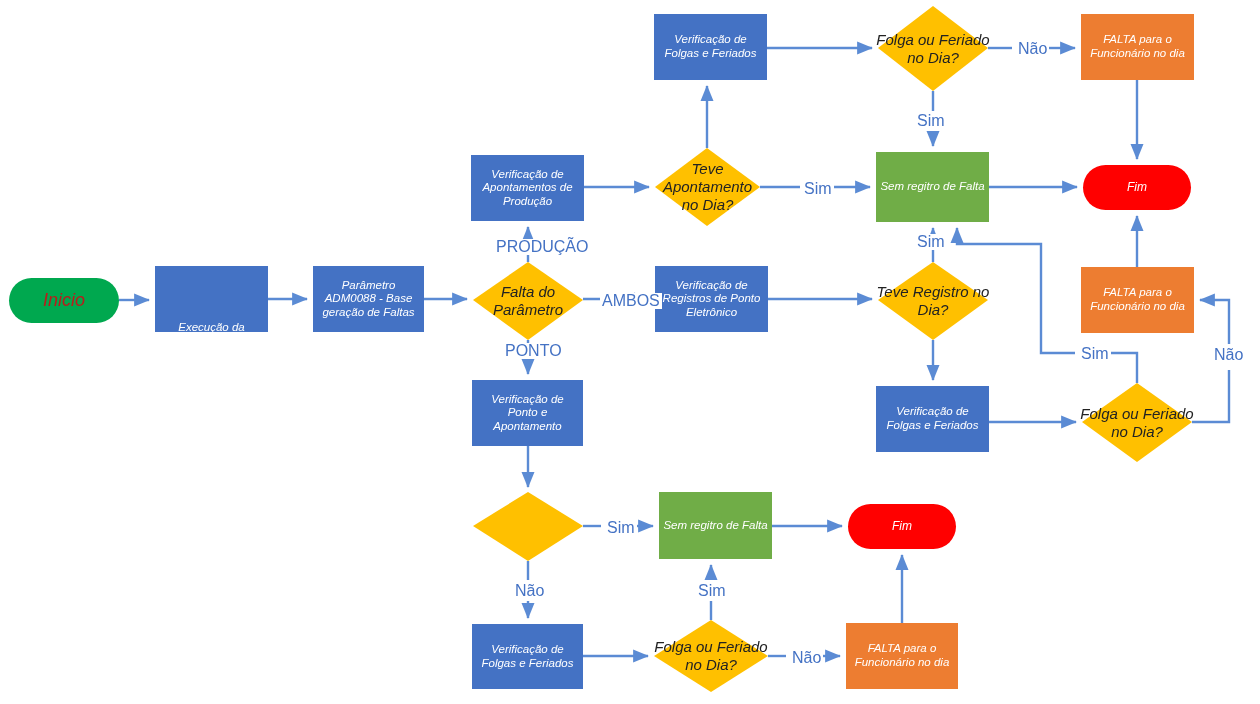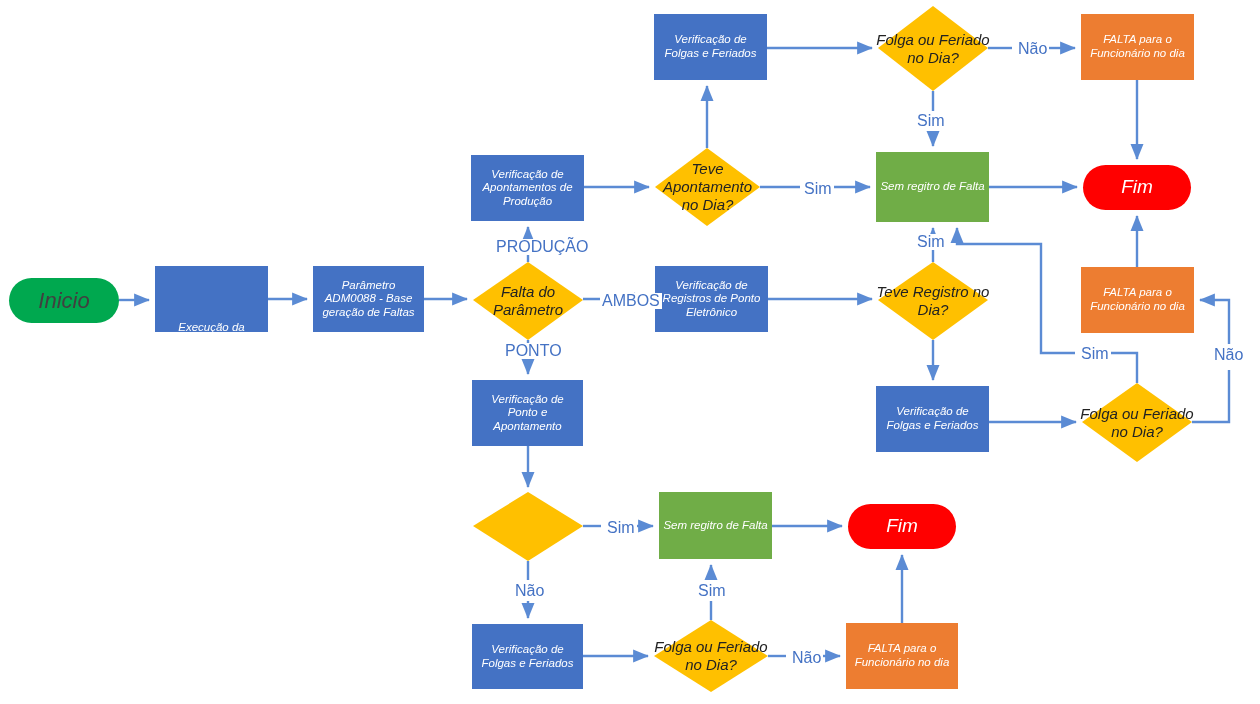--- a/index.html
+++ b/index.html
@@ -39,26 +39,26 @@
   }
   .lbl-process {
     color: #ffffff;
     font-size: 11.5px;
   }
   .lbl-decision {
     color: #222222;
     font-size: 15px;
   }
   .lbl-terminator-start {
-    color: #404040;
-    font-size: 22px;
+    color: #b91c1c;
+    font-size: 18px;
   }
   .lbl-terminator-end {
     color: #ffffff;
-    font-size: 19px;
+    font-size: 12px;
   }
   .edge-label {
     position: absolute;
     color: #4472c4;
     font-size: 16px;
     background: #ffffff;
     padding: 0 2px;
     white-space: nowrap;
     text-align: center;
     line-height: 1;

